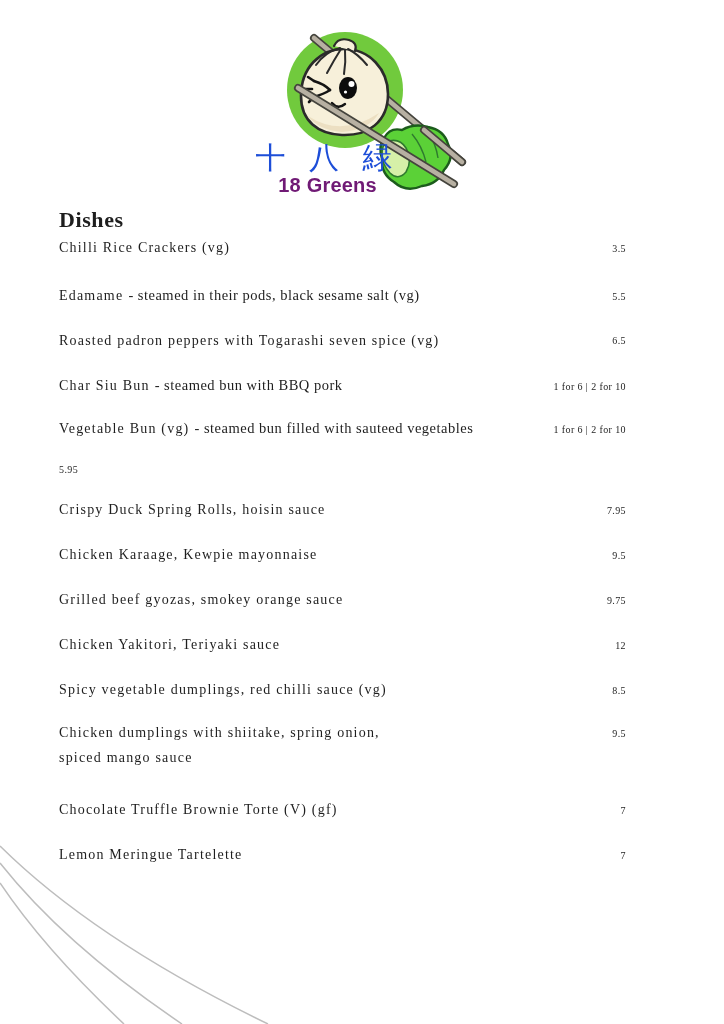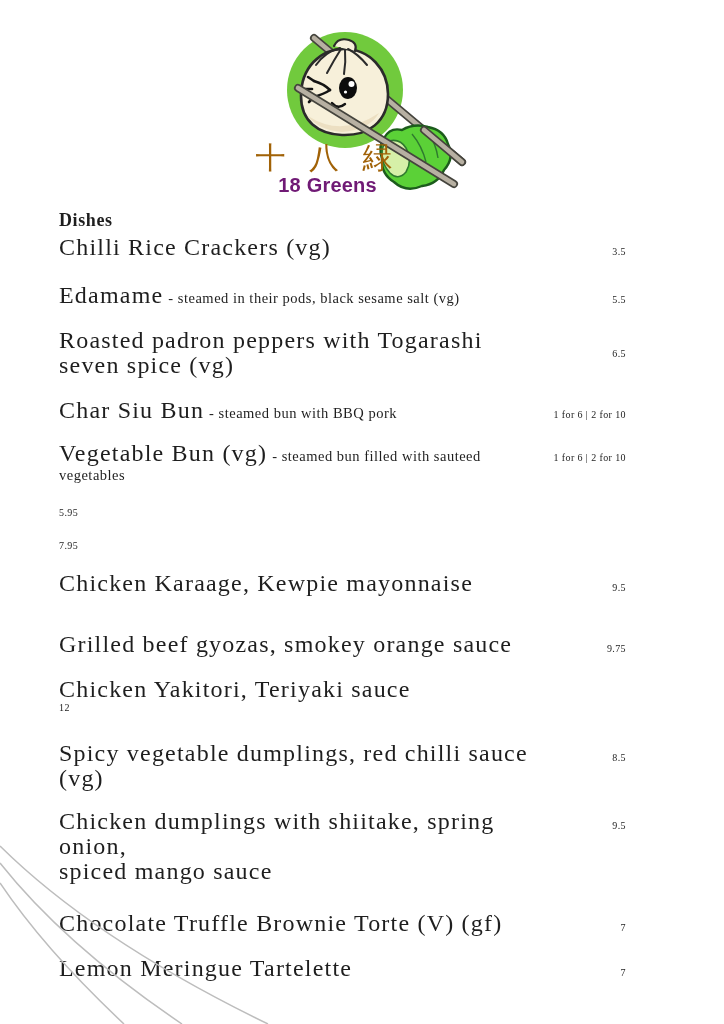--- a/index.html
+++ b/index.html
@@ -3,32 +3,32 @@
 <meta charset="utf-8">
 <style>
   html,body{margin:0;padding:0;background:#fff;}
   #page{position:relative;width:724px;height:1024px;background:#ffffff;overflow:hidden;
         font-family:"Liberation Serif","DejaVu Serif",serif;color:#1e1e1e;}
 
   
   #logo-art{position:absolute;left:278px;top:26px;width:192px;height:172px;}
   #logo-cjk{position:absolute;left:240px;top:140px;width:175px;text-align:center;
             font-family:"DejaVu Sans",sans-serif;font-size:30px;line-height:36px;
-            letter-spacing:7px;color:#a16207;}
+            letter-spacing:7px;color:#1d4ed8;}
   #logo-name{position:absolute;left:240px;top:174px;width:175px;text-align:center;
              font-family:"Liberation Sans","DejaVu Sans",sans-serif;font-weight:bold;
              font-size:20px;line-height:22px;letter-spacing:0.2px;color:#701a75;}
 
   
   #menu{position:absolute;left:59px;top:207px;width:567px;}
-  #menu-heading{font-weight:bold;font-size:18px;line-height:26px;letter-spacing:0.6px;
+  #menu-heading{font-weight:bold;font-size:22px;line-height:26px;letter-spacing:0.6px;
                 margin:0 0 2px 0;}
   .row{display:flex;justify-content:space-between;align-items:baseline;}
   .nm{max-width:478px;}
-  .name{font-size:24px;line-height:25px;letter-spacing:1.2px;white-space:pre-line;}
+  .name{font-size:14px;line-height:25px;letter-spacing:1.2px;white-space:pre-line;}
   .desc{font-size:14.5px;letter-spacing:0.5px;margin-left:5px;}
   .price{font-size:10px;letter-spacing:0.4px;white-space:nowrap;}
 
   
   #corner-lines{position:absolute;left:0;top:0;pointer-events:none;}
 </style>
 </head>
 <body>
 
 <div id="page">
@@ -106,31 +106,32 @@
           <div class="price">1 for 6 | 2 for 10</div>
         </div>
         <div class="row" style="margin-bottom: 23px;">
           <div class="nm"><span class="name">Vegetable Bun (vg)</span><span class="desc">- steamed bun filled with sauteed vegetables</span></div>
           <div class="price">1 for 6 | 2 for 10</div>
         </div>
         <div class="row" style="margin-bottom: 22px;">
           <div class="price">5.95</div>
         </div>
         <div class="row" style="margin-bottom: 20px;">
+          <div class="nm"><span class="name">Crispy Duck Spring Rolls, hoisin sauce</span></div>
           <div class="price">7.95</div>
         </div>
-        <div class="row" style="margin-bottom: 36px;">
+        <div class="row" style="margin-bottom: 20px;">
           <div class="nm"><span class="name">Chicken Karaage, Kewpie mayonnaise</span></div>
           <div class="price">9.5</div>
         </div>
         <div class="row" style="margin-bottom: 20px; text-align: right;">
           <div class="nm"><span class="name">Grilled beef gyozas, smokey orange sauce</span></div>
           <div class="price">9.75</div>
         </div>
-        <div class="row" style="margin-bottom: 28px; flex-direction: column;">
+        <div class="row" style="margin-bottom: 20px;">
           <div class="nm"><span class="name">Chicken Yakitori, Teriyaki sauce</span></div>
           <div class="price">12</div>
         </div>
         <div class="row" style="margin-bottom: 18px;">
           <div class="nm"><span class="name">Spicy vegetable dumplings, red chilli sauce (vg)</span></div>
           <div class="price">8.5</div>
         </div>
         <div class="row" style="margin-bottom: 27px;">
           <div class="nm"><span class="name">Chicken dumplings with shiitake, spring onion,
 spiced mango sauce</span></div>

